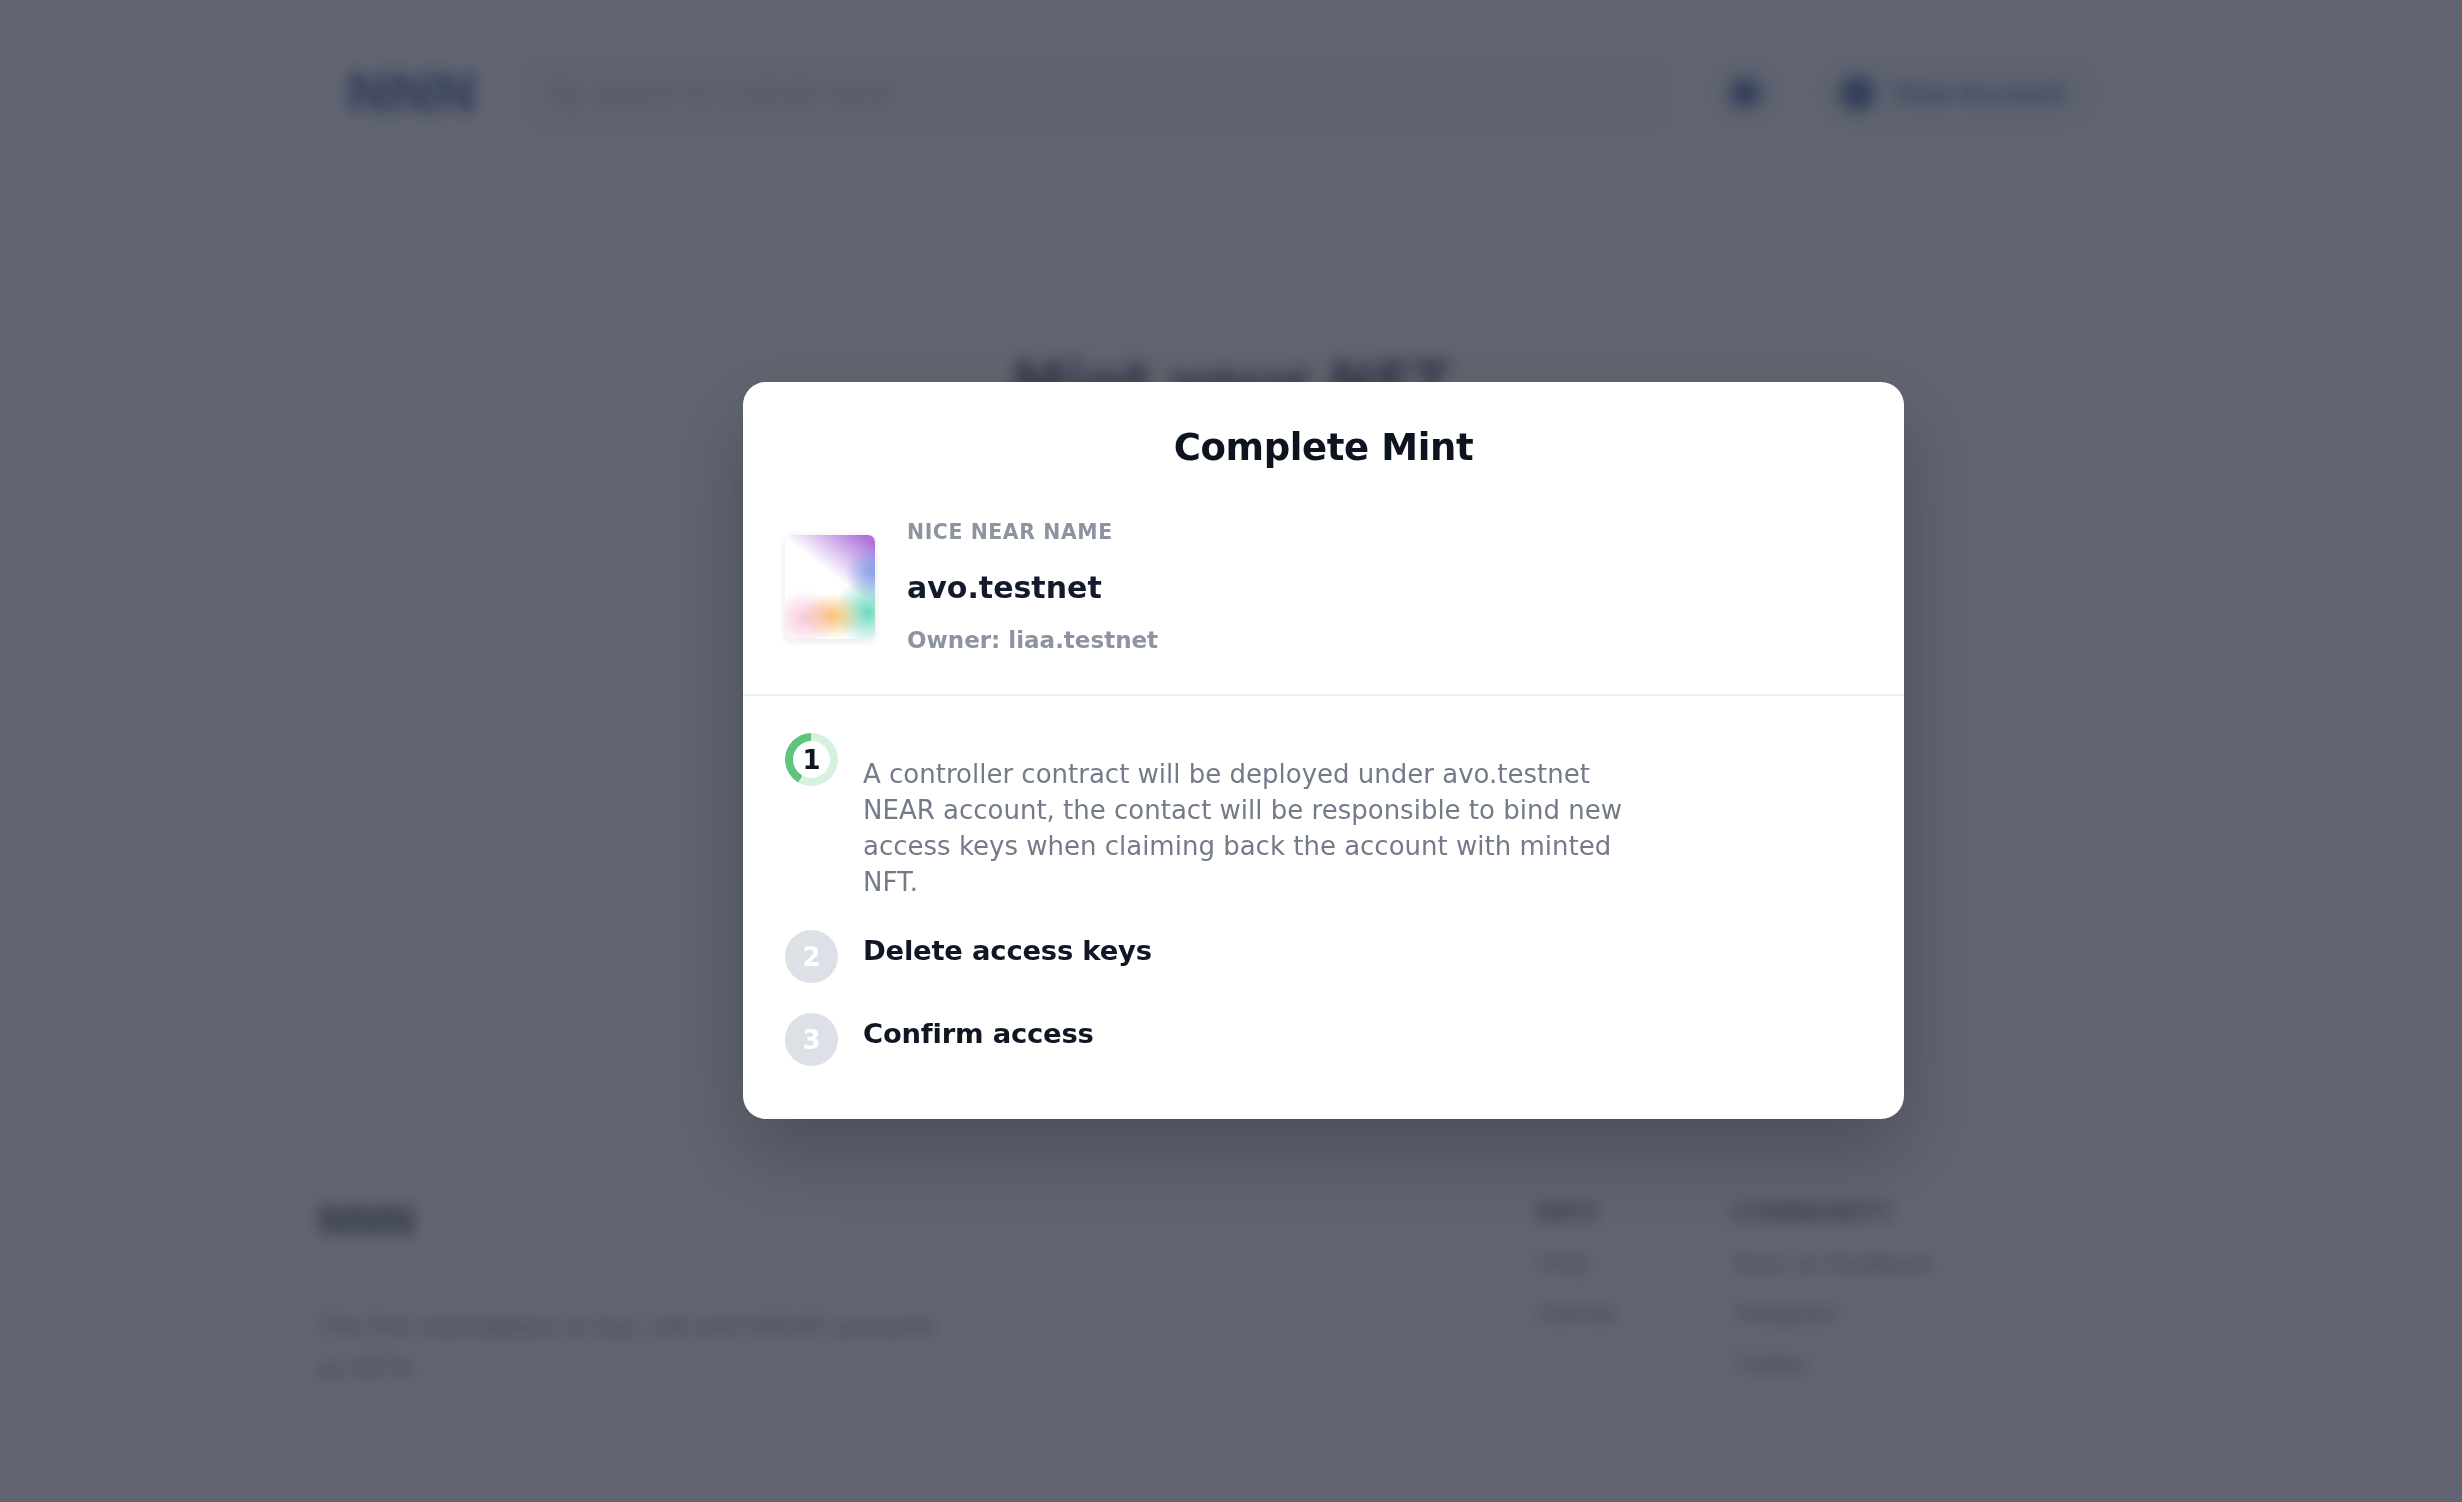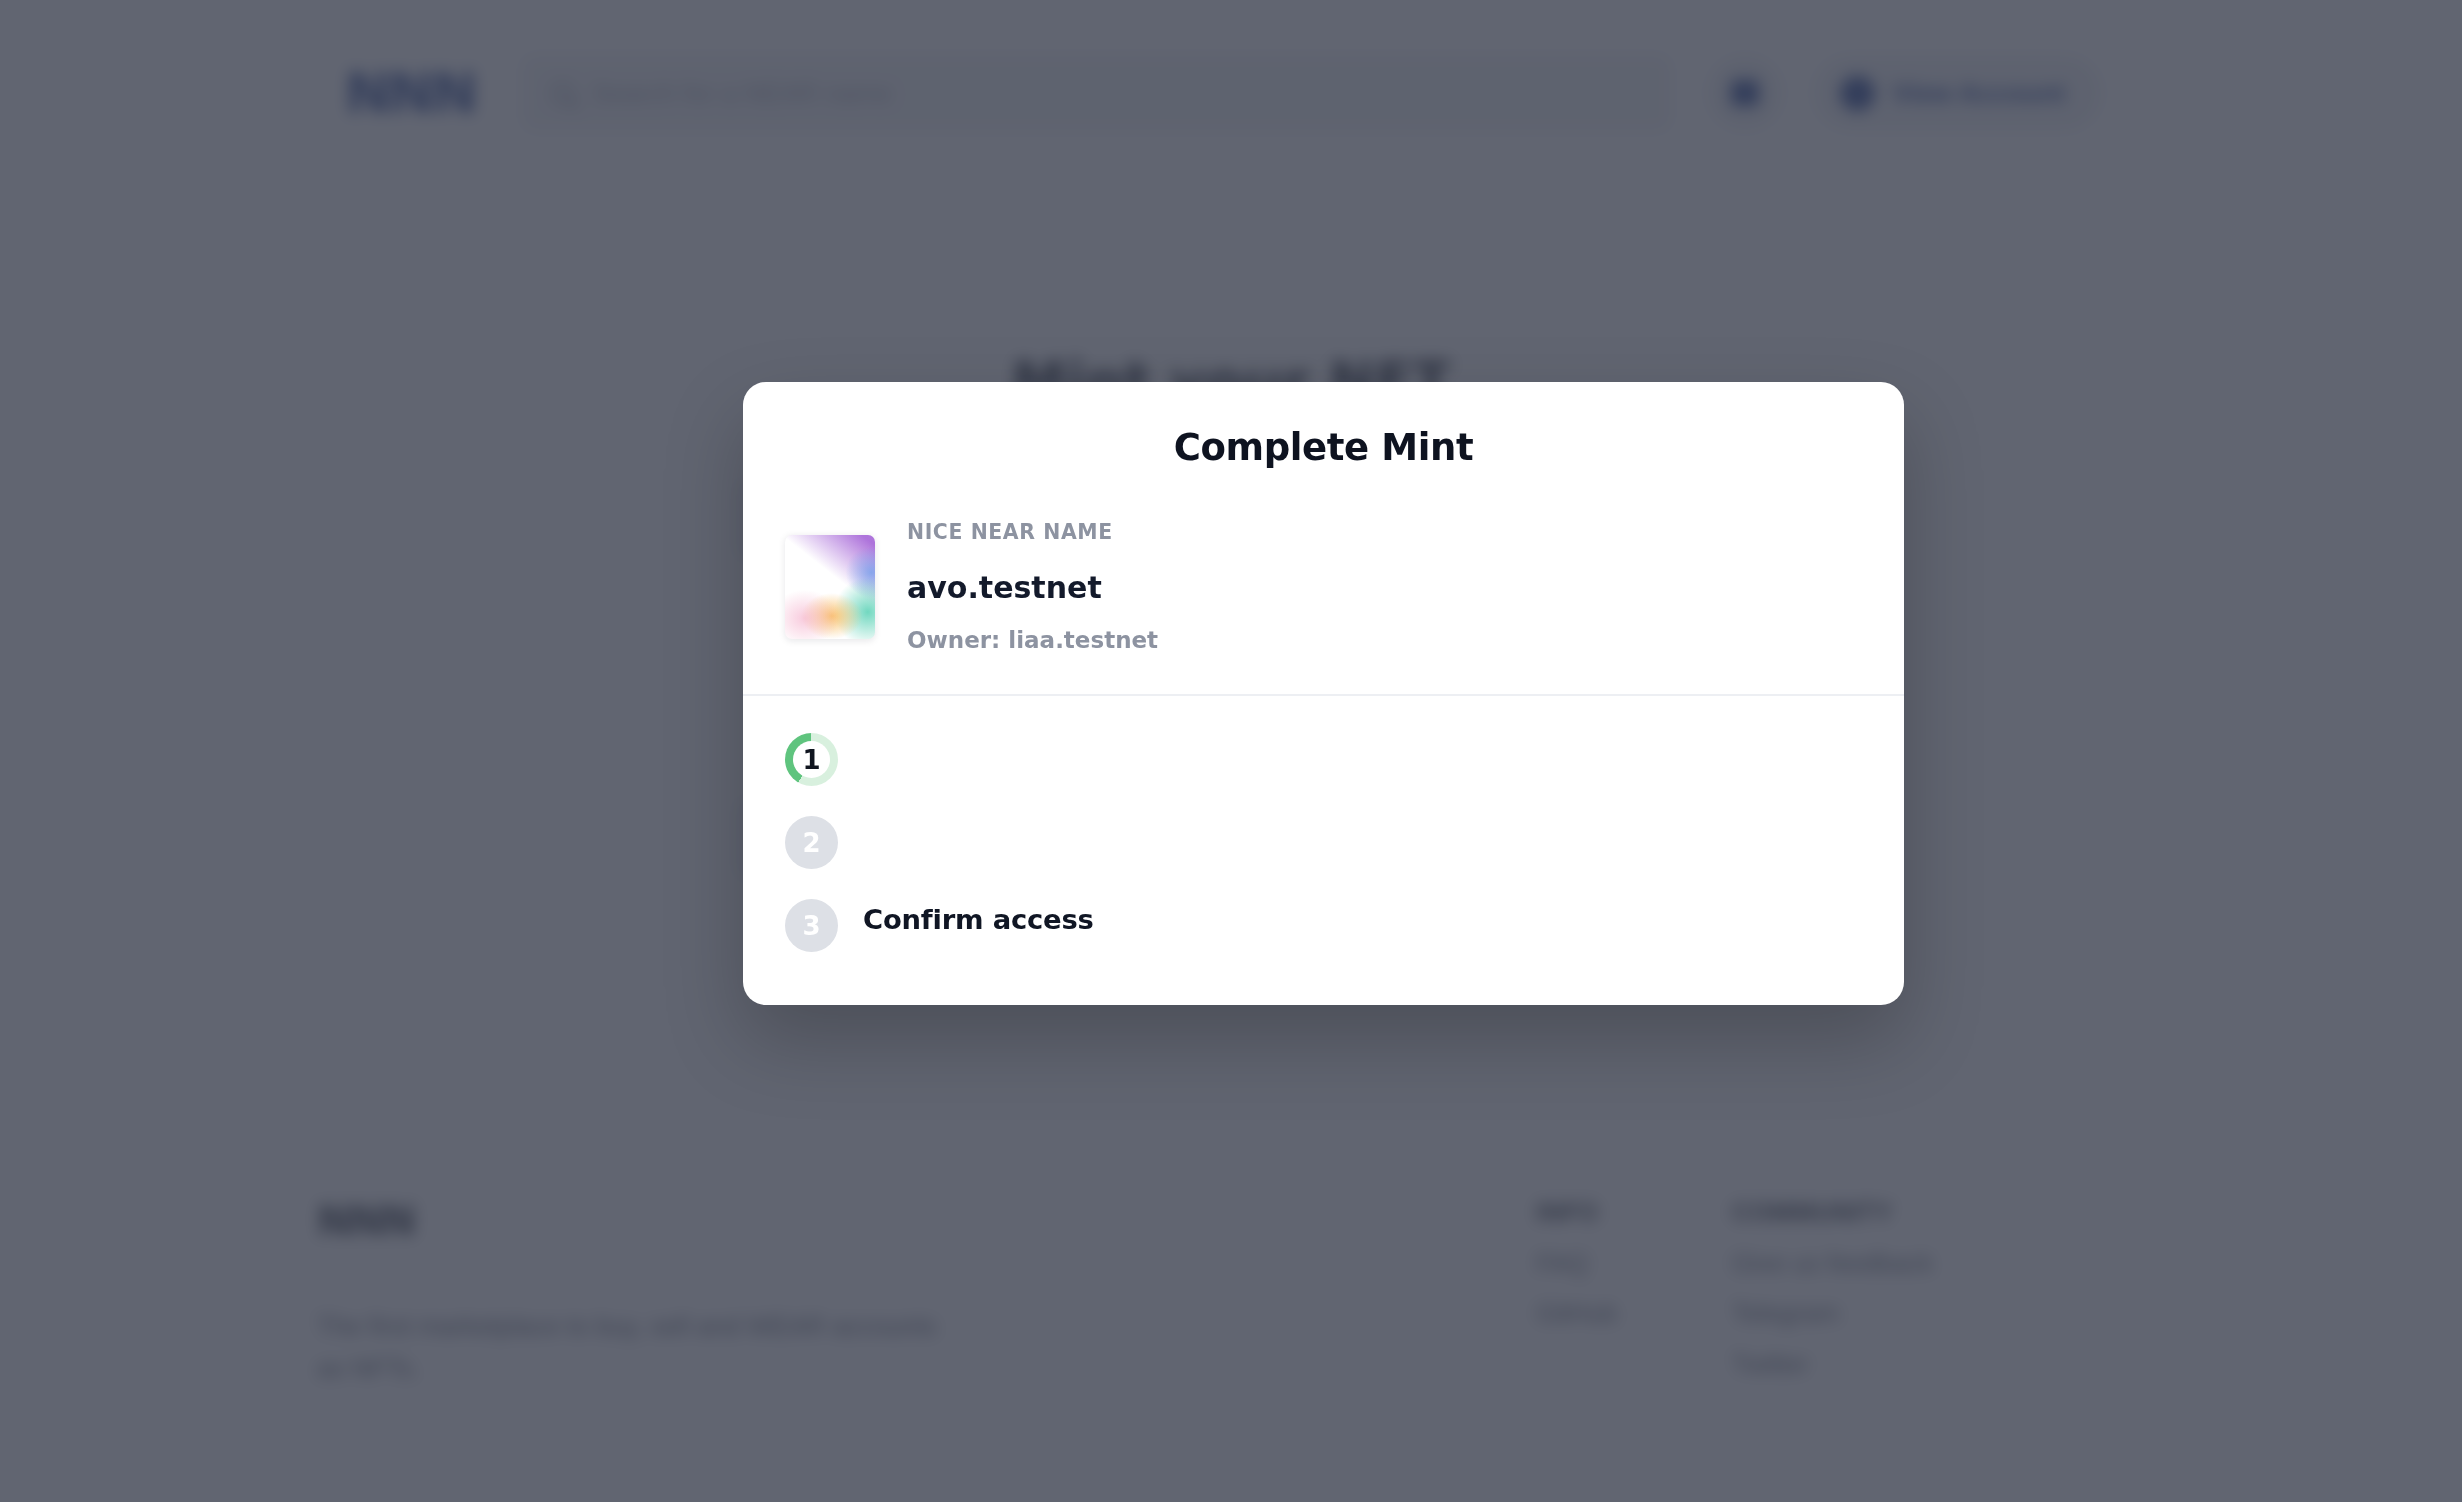--- a/index.html
+++ b/index.html
@@ -385,29 +385,33 @@
 
     <div class="steps">
 
       <div class="step">
         <div class="step-marker">
           <div class="ring-active">
             <span class="ring-num">1</span>
           </div>
         </div>
         <div class="step-body">
+          <div class="step-desc">A controller contract will be deployed under avo.testnet NEAR account, the contact will be responsible to bind new access keys when claiming back the account with minted NFT.</div>
         </div>
       </div>
 
       <div class="step">
         <div class="step-marker">
           <div class="ring-idle">
             <span class="ring-num">2</span>
           </div>
         </div>
+        <div class="step-body">
+          <div class="step-title">Delete access keys</div>
+        </div>
       </div>
 
       <div class="step">
         <div class="step-marker">
           <div class="ring-idle">
             <span class="ring-num">3</span>
           </div>
         </div>
         <div class="step-body">
           <div class="step-title">Confirm access</div>

